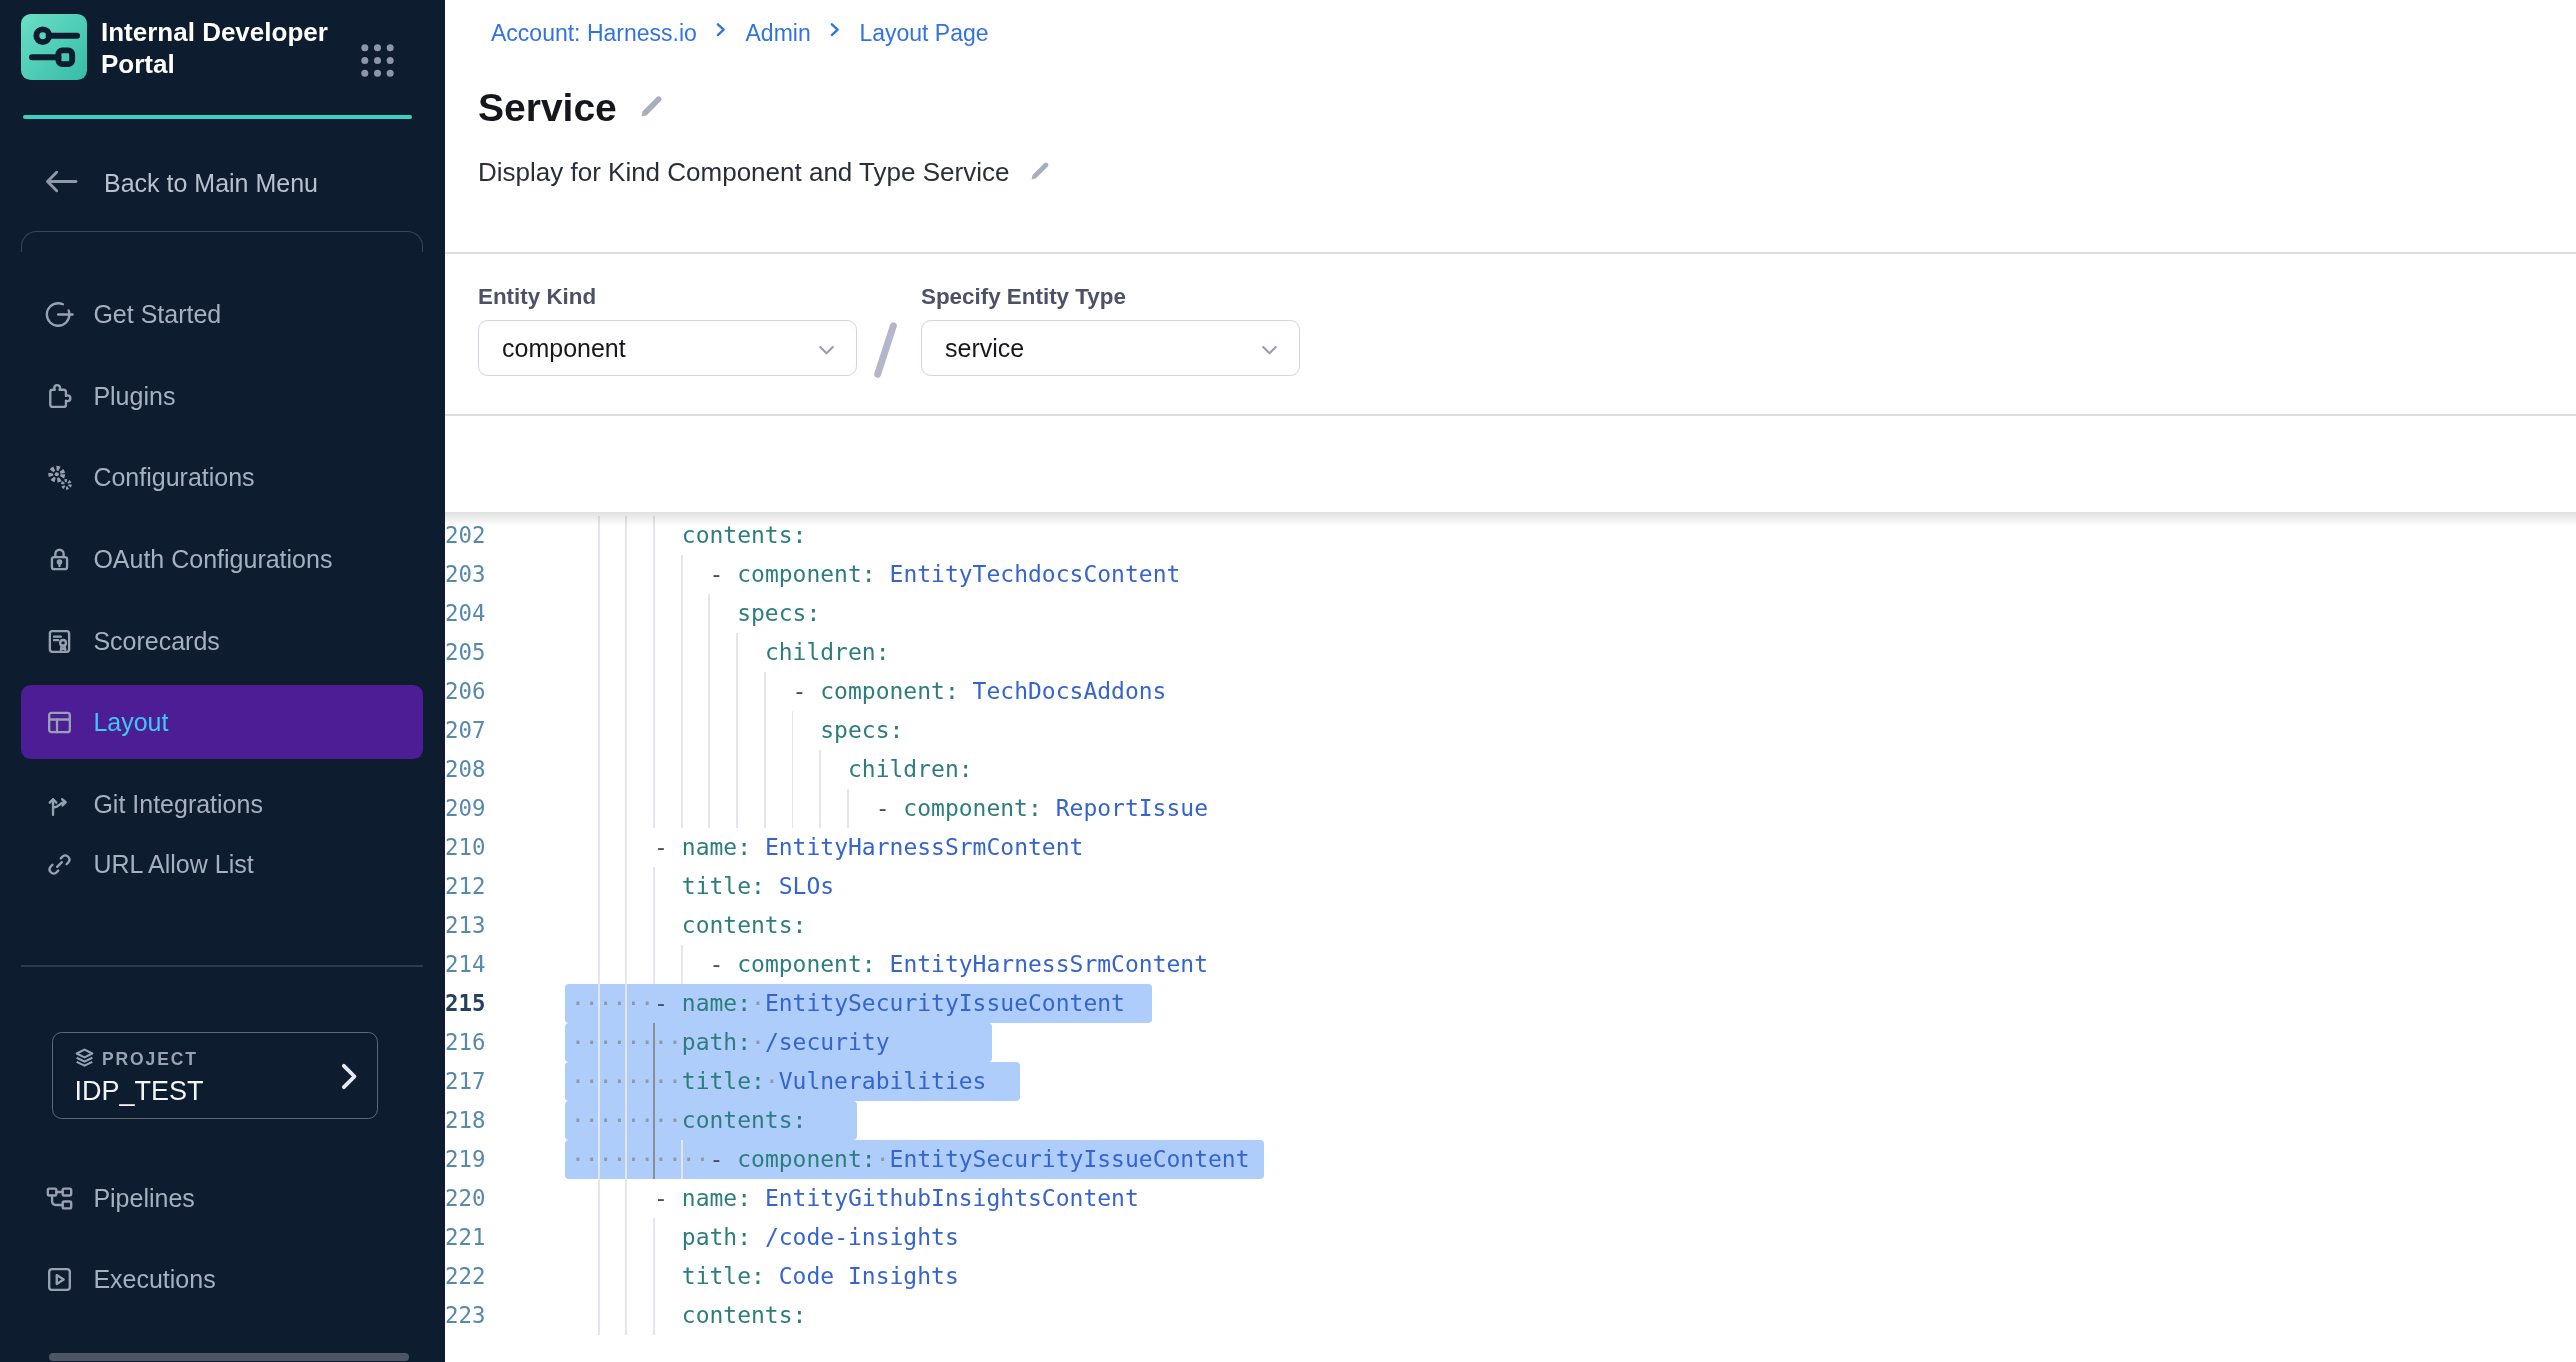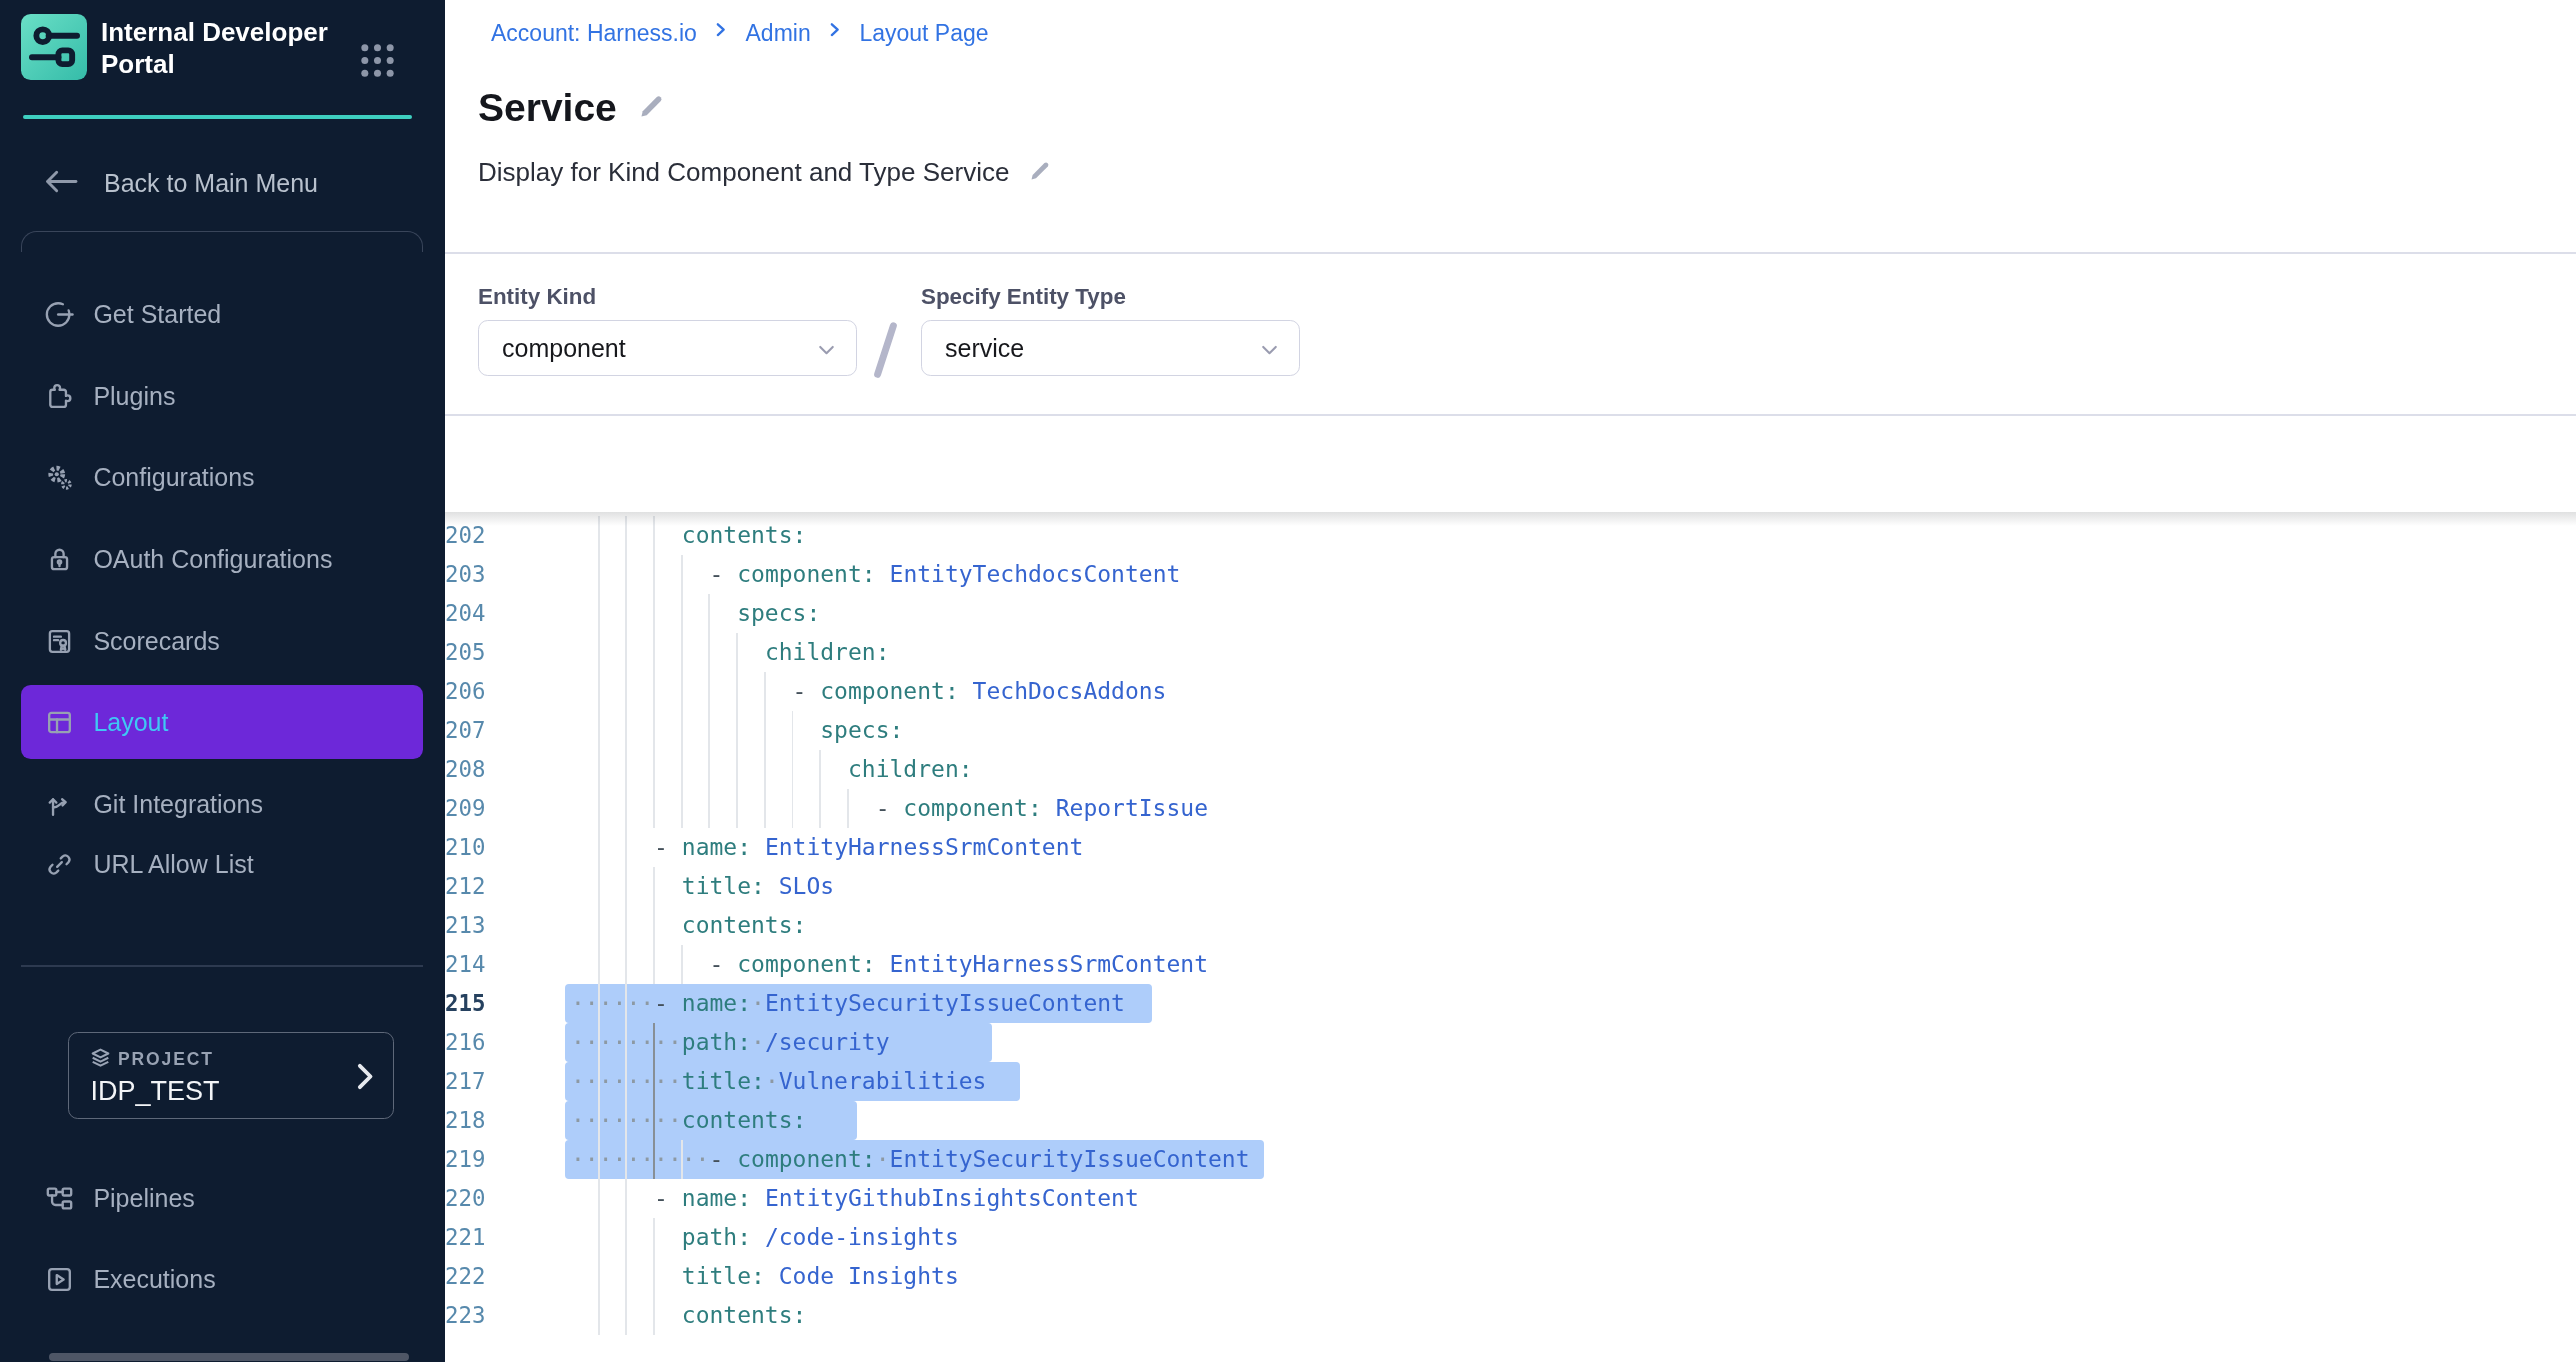--- a/index.html
+++ b/index.html
@@ -14,25 +14,25 @@
     font-weight:700;line-height:32px;}
   .apps-grid{position:absolute;left:356px;top:39px;width:43px;height:43px;display:flex;align-items:center;justify-content:center;cursor:pointer;}
   .teal-line{position:absolute;left:23px;top:115px;width:389px;height:3.9px;background:#3ECFC0;border-radius:1.9px;}
   .back-row{position:absolute;left:44px;top:161px;height:45px;display:flex;align-items:center;gap:25px;cursor:pointer;}
   .back-label{color:#B8C1CD;font-size:25px;}
   .menu-outline{position:absolute;left:21.4px;top:231px;width:402px;height:21.4px;
     border:1.9px solid #39455A;border-bottom:none;border-radius:15.6px 15.6px 0 0;}
   .nav-item{position:absolute;left:21.4px;width:402px;height:74px;display:flex;align-items:center;cursor:pointer;border-radius:9.7px;}
   .nav-item .icn{position:absolute;left:21.4px;width:33px;height:33px;display:flex;align-items:center;justify-content:center;}
   .nav-item .lbl{position:absolute;left:72px;font-size:25px;color:#A6B0C0;}
-  .nav-item.sel{background:#6d28d9;text-decoration:underline;}
+  .nav-item.sel{background:#4c1d95;text-decoration:underline;}
   .nav-item.sel .lbl{color:#3FC8F4;font-weight:500;}
   .nav-divider{position:absolute;left:21.4px;top:965px;width:402px;height:1.9px;background:#2D3A50;}
   .project-card{position:absolute;left:52px;top:1032px;width:326px;height:87px;border:1.9px solid #5E6879;
-    border-radius:9.7px;cursor:pointer;margin-left:16px;}
+    border-radius:9.7px;cursor:pointer;}
   .project-tag{position:absolute;left:49px;top:15.6px;color:#98A2B3;font-size:17.5px;font-weight:700;letter-spacing:1.9px;}
   .project-layers{position:absolute;left:19.4px;top:12.6px;}
   .project-name{position:absolute;left:21.4px;top:43px;color:#F2F4F7;font-size:27px;font-weight:500;}
   .project-chevron{position:absolute;right:17.5px;top:29px;}
   .hscroll{position:absolute;left:49px;bottom:1.9px;width:360px;height:7.8px;background:#4E5666;border-radius:3.9px;cursor:pointer;}
 
   
   .main{position:absolute;left:445px;top:0;right:0;bottom:0;background:#fff;}
   .breadcrumb{position:absolute;left:46px;top:19.4px;display:flex;align-items:center;gap:15.6px;font-size:23px;color:#3273E3;}
   .crumb{cursor:pointer;}

